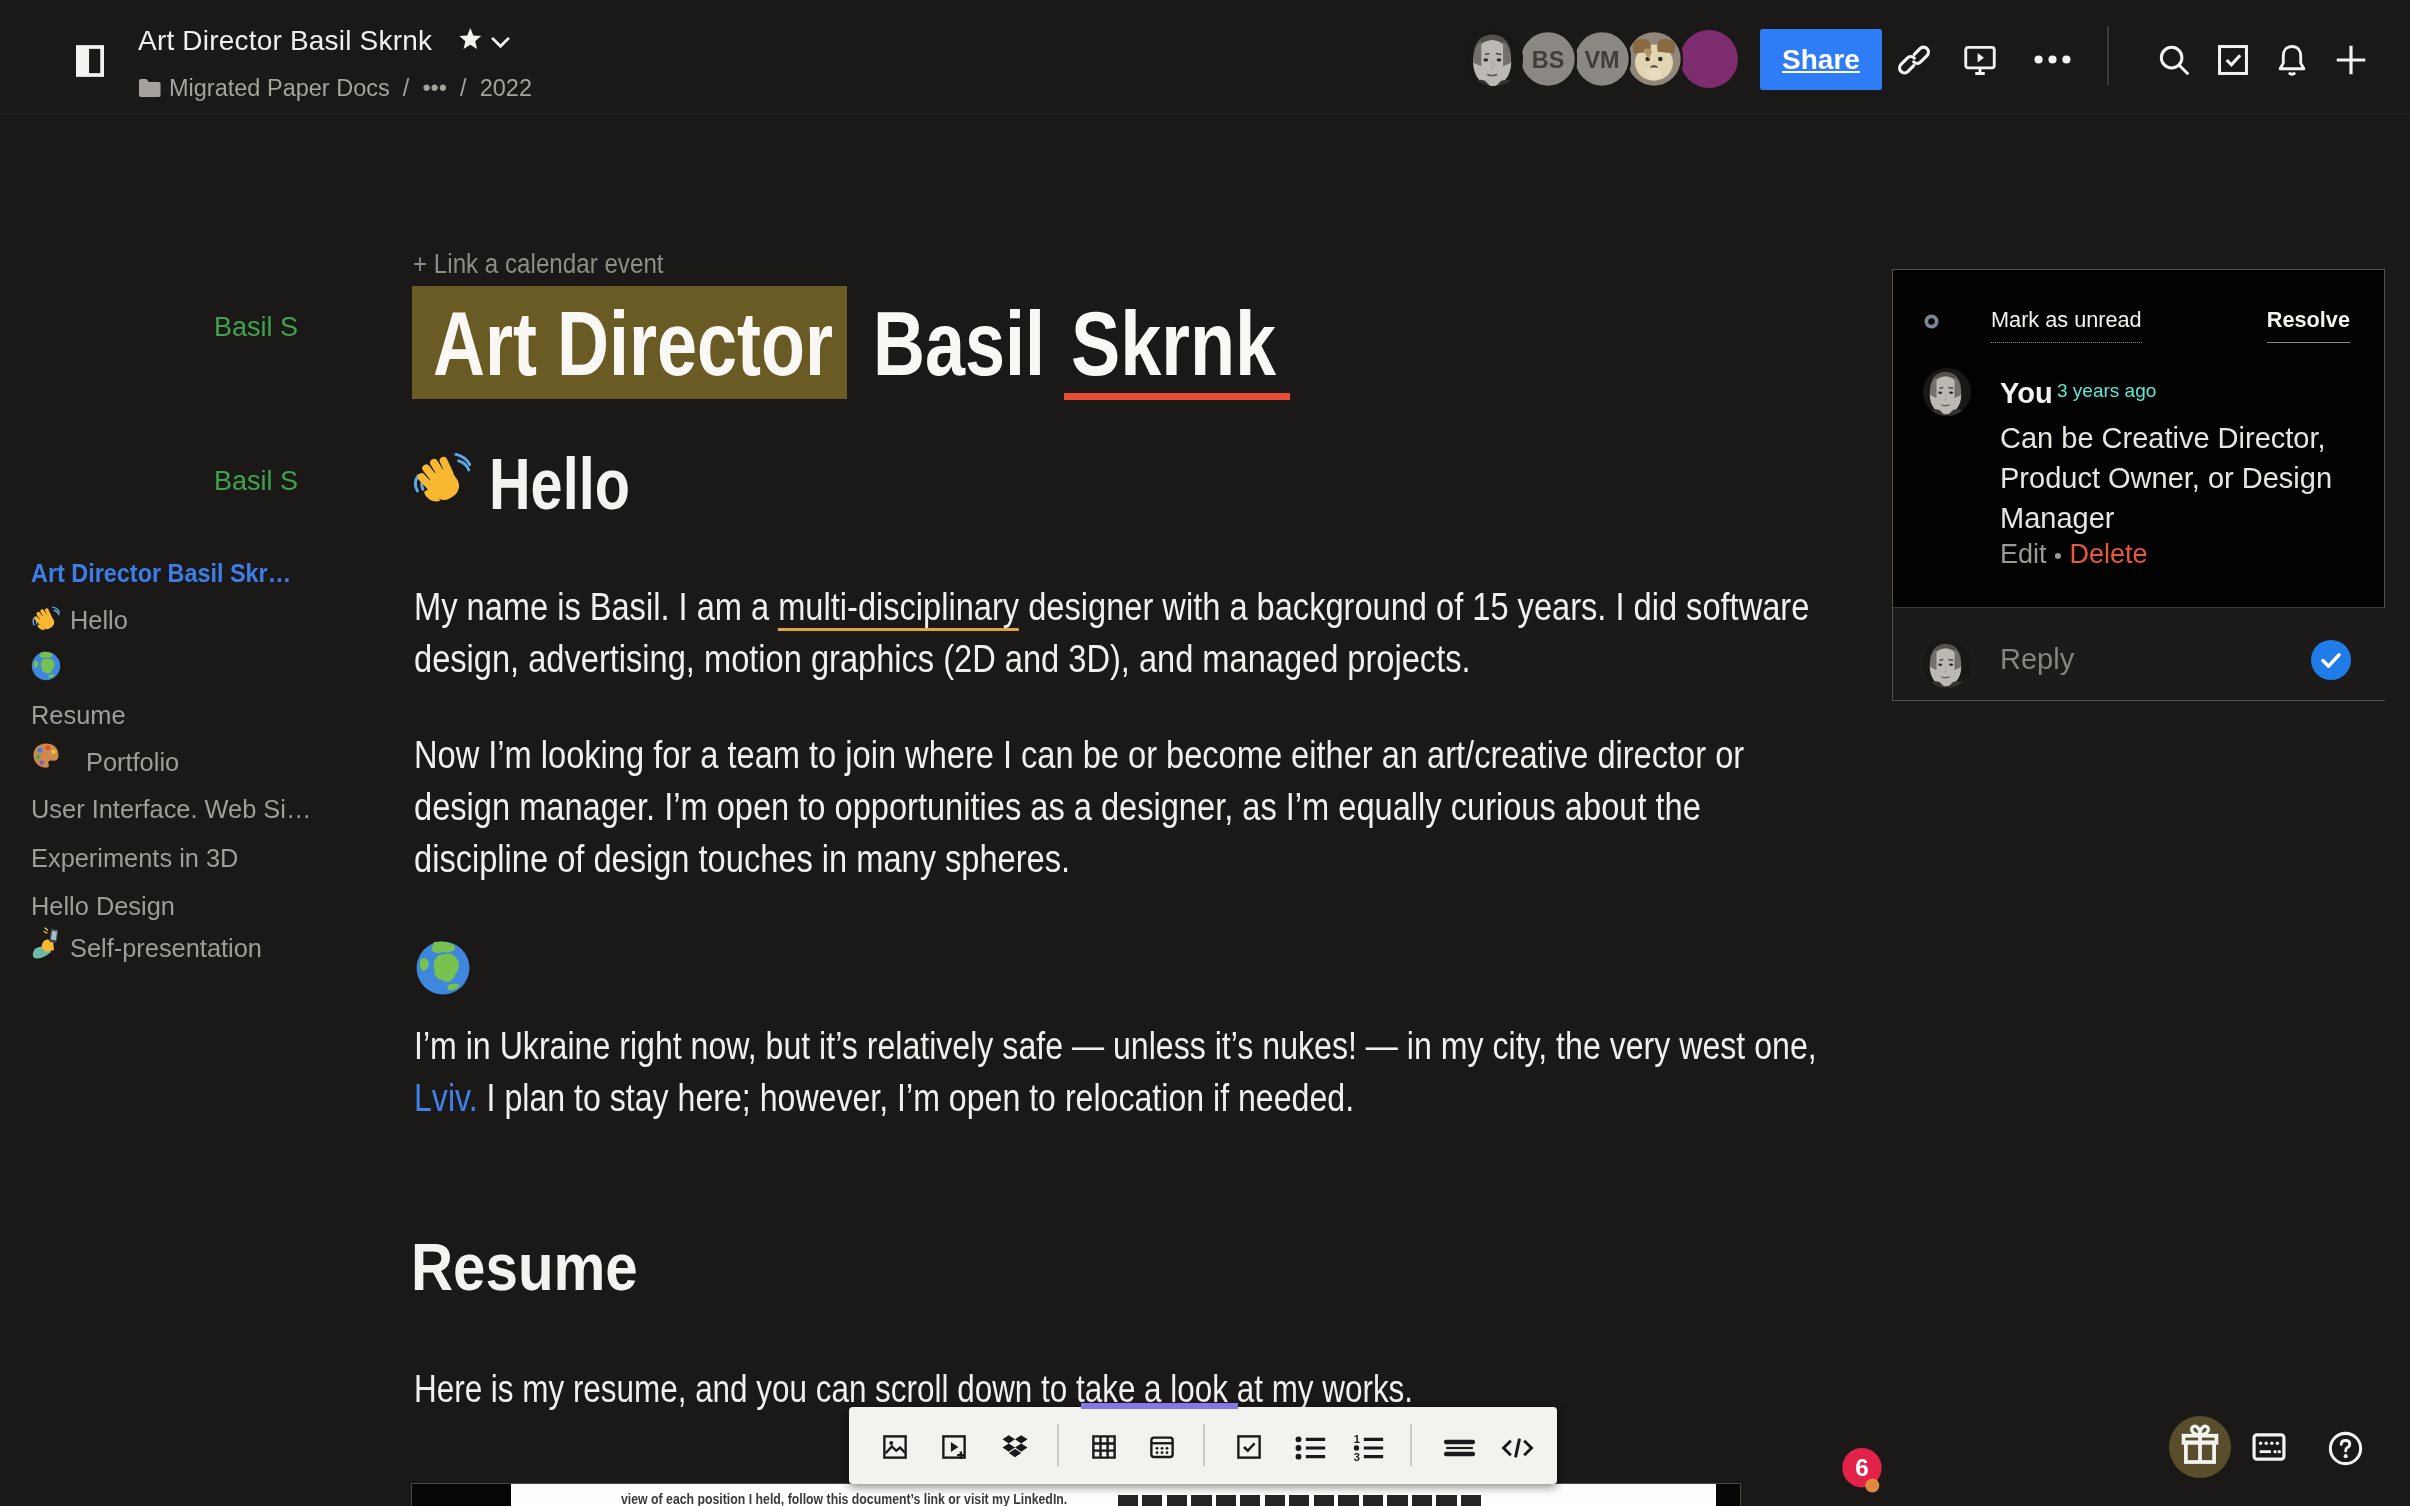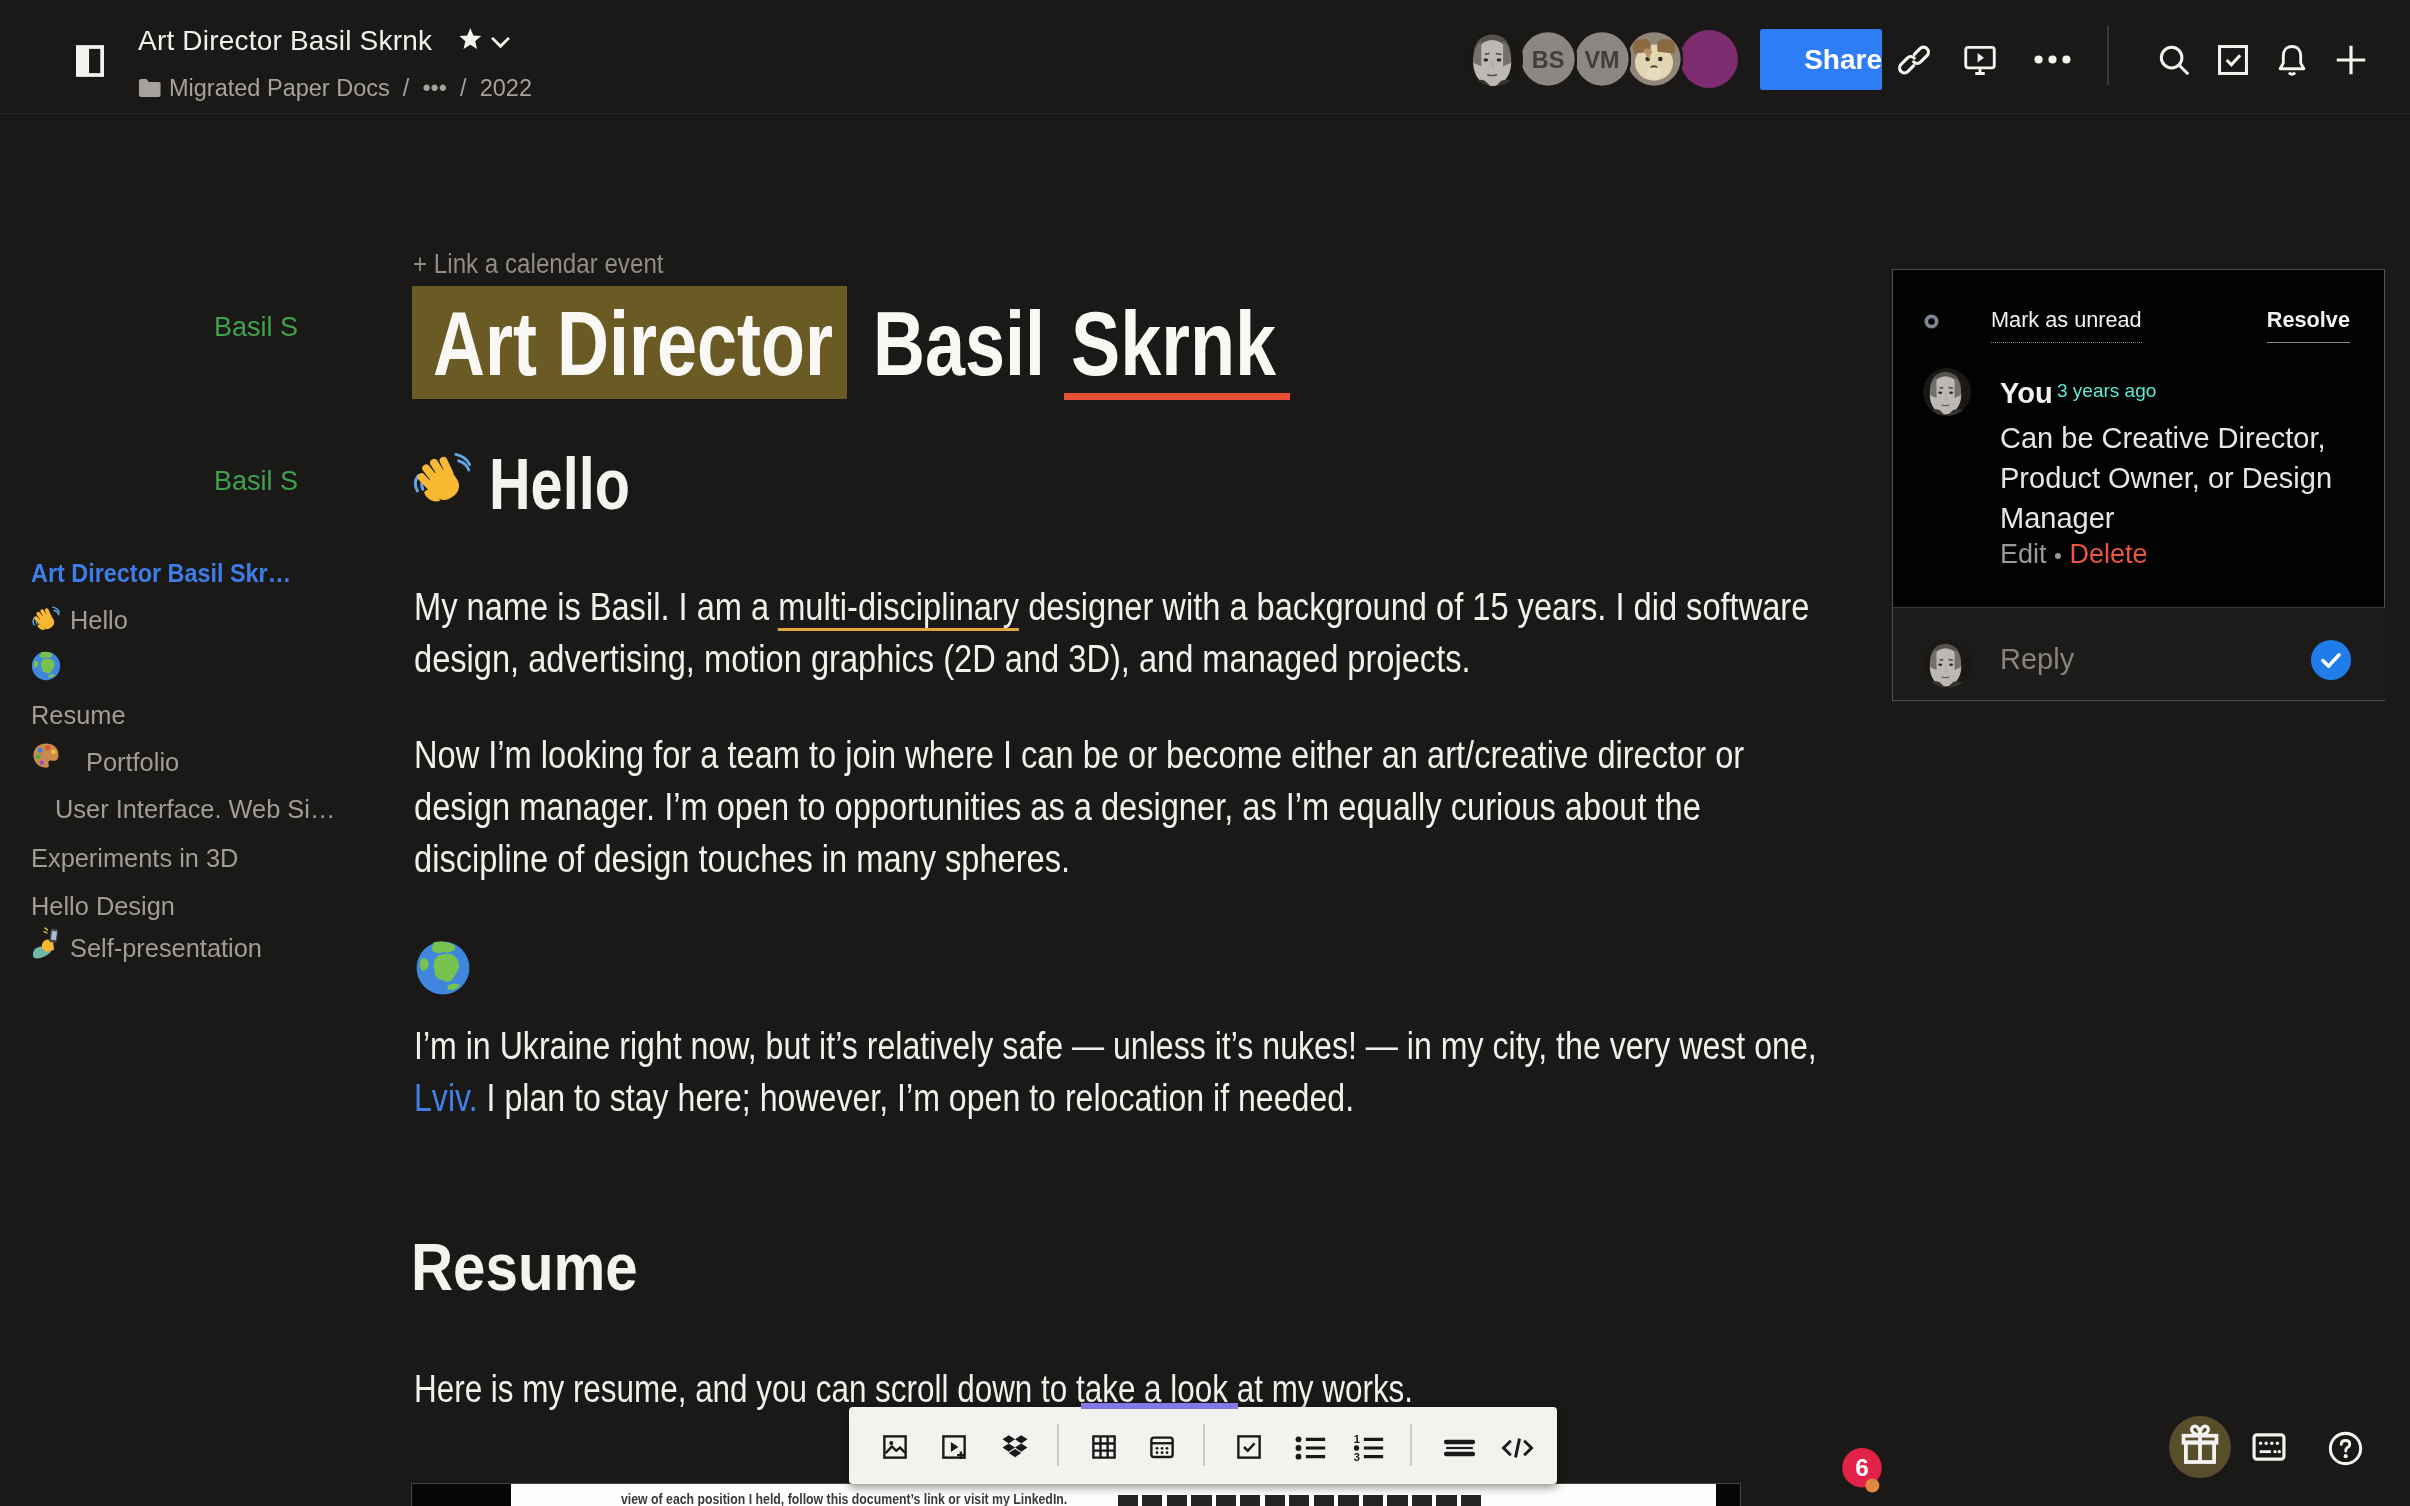--- a/index.html
+++ b/index.html
@@ -125,21 +125,21 @@
       <clipPath id="c1">
           <circle cx="31" cy="31" r="31"></circle>
         </clipPath>
       <g clip-path="url(#c1)">
           <use href="#face" width="62" height="62"></use>
         </g>
       <circle cx="31" cy="31" r="30" fill="none" stroke="#1b1917" stroke-width="2"></circle>
     </svg>
   </div>
 
-  <div class="abs" style="left:1760px;top:29px;width:122px;height:61px;background:#2e7cf6;border-radius:2.8px;text-align:right;line-height:61px;font-size:28px;font-weight:bold;color:#fff;">Share</div>
+  <div class="abs" style="left:1760px;top:29px;width:122px;height:61px;background:#2e7cf6;border-radius:2.8px;text-align:center;line-height:61px;font-size:28px;font-weight:bold;color:#fff;text-decoration:underline;">Share</div>
 
   <svg class="abs" style="left:1895px;top:41px" width="38" height="38" viewBox="0 0 24 24">
     <path d="M12.2 8.4 L15.8 4.8 C17 3.6 19 3.6 20.2 4.8 C21.4 6 21.4 8 20.2 9.2 L16.2 13.2 C15 14.4 13 14.4 11.8 13.2" stroke="#f5f3f0" stroke-width="2" fill="none" stroke-linecap="round"></path>
     <path d="M11.8 15.6 L8.2 19.2 C7 20.4 5 20.4 3.8 19.2 C2.6 18 2.6 16 3.8 14.8 L7.8 10.8 C9 9.6 11 9.6 12.2 10.8" stroke="#f5f3f0" stroke-width="2" fill="none" stroke-linecap="round"></path>
   </svg>
 
   <svg class="abs" style="left:1961px;top:41px" width="38" height="38" viewBox="0 0 24 24">
     <rect x="3" y="4" width="18" height="13" rx="1.5" stroke="#f5f3f0" stroke-width="1.8" fill="none"></rect>
     <path d="M10.5 7.5 L14.5 10.5 L10.5 13.5 Z" fill="#f5f3f0"></path>
     <path d="M12 17 L12 20 M9 20.5 L15 20.5" stroke="#f5f3f0" stroke-width="1.8"></path>
@@ -182,21 +182,21 @@
       </svg></div>
   <div class="abs" style="left:70px;top:606px;font-size:25.4px;color:#a09c97;">Hello</div>
   <div class="abs" style="left:31px;top:651px;width:30px;height:30px;"><svg width="30" height="30" viewBox="0 0 32 32">
         <use href="#globe" width="32" height="32"></use>
       </svg></div>
   <div class="abs" style="left:31px;top:701px;font-size:25.4px;color:#a09c97;">Resume</div>
   <div class="abs" style="left:31px;top:741px;width:30px;height:30px;"><svg width="30" height="30" viewBox="0 0 32 32">
         <use href="#palette" width="32" height="32"></use>
       </svg></div>
   <div class="abs" style="left:70px;top:748px;font-size:25.4px;color:#a09c97;margin-left:16px;">Portfolio</div>
-  <div class="abs" style="left:31px;top:795px;font-size:25.4px;color:#a09c97;margin-left:24px;">User Interface. Web Si…</div>
+  <div class="abs" style="left:31px;top:795px;font-size:25.4px;color:#a09c97;">User Interface. Web Si…</div>
   <div class="abs" style="left:31px;top:844px;font-size:25.4px;color:#a09c97;">Experiments in 3D</div>
   <div class="abs" style="left:31px;top:892px;font-size:25.4px;color:#a09c97;">Hello Design</div>
   <div class="abs" style="left:31px;top:925px;width:36px;height:36px;"><svg width="36" height="36" viewBox="0 0 38 38">
         <use href="#selfie" width="38" height="38"></use>
       </svg></div>
   <div class="abs" style="left:70px;top:934px;font-size:25.4px;color:#a09c97;">Self-presentation</div>
 </div>
 <div id="content">
   <div class="abs" style="left:413px;top:249px;font-size:27px;color:#8f8b86;transform:scaleX(.895);transform-origin:0 0;white-space:nowrap;">+ Link a calendar event</div>
 

